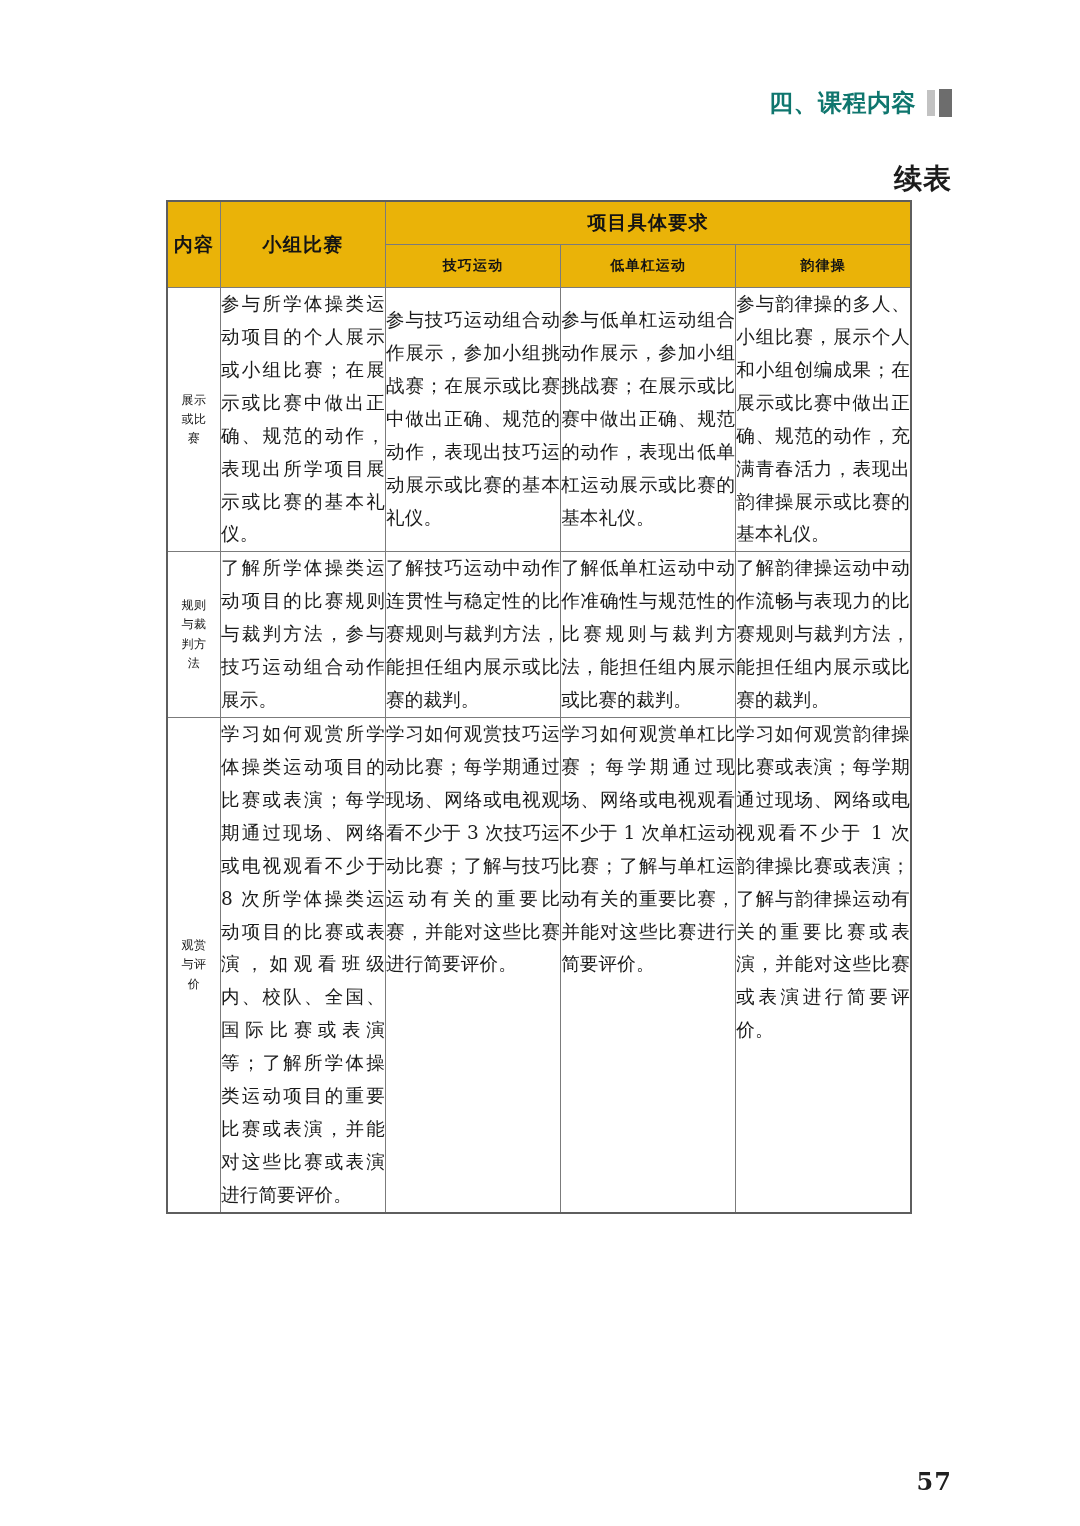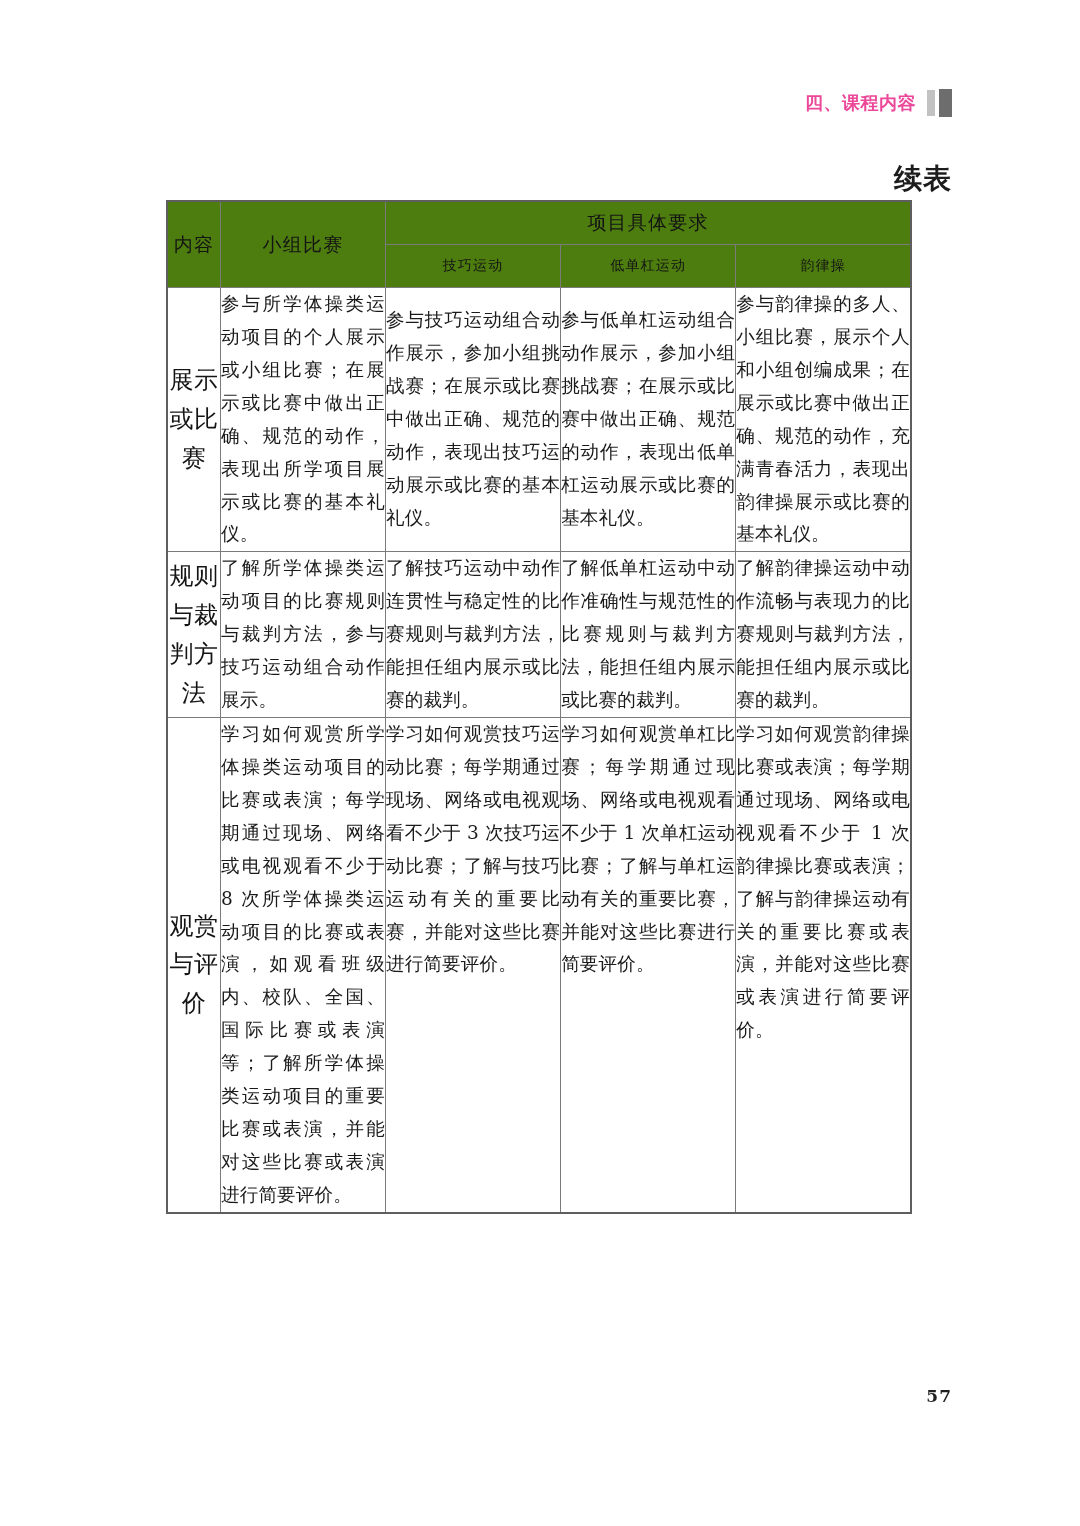--- a/index.html
+++ b/index.html
@@ -25,24 +25,24 @@
   .running-head {
     position: absolute;
     top: 88px;
     right: 128px;
     display: flex;
     align-items: center;
     gap: 9px;
     height: 30px;
   }
   .running-head-text {
-    font-size: 18px;
+    font-size: 24px;
     font-weight: bold;
     letter-spacing: 0.5px;
-    color: #ec4899;
+    color: #0f766e;
     white-space: nowrap;
     line-height: 1;
   }
   .rh-bars {
     display: flex;
     align-items: center;
     gap: 4px;
     margin-left: 2px;
   }
   .rh-bar-light {
@@ -80,22 +80,22 @@
     table-layout: fixed;
     border: 2px solid #5e5e5e;
   }
   table.content-table td,
   table.content-table th {
     border: 1px solid #7b7b7b;
     vertical-align: middle;
     padding: 0;
   }
   thead th {
-    background: #4d7c0f;
-    font-weight: normal;
+    background: #eab308;
+    font-weight: bold;
     font-size: 19px;
     letter-spacing: 1.2px;
     text-align: center;
     color: #141414;
   }
   th.h-content {
     width: 52px;
     height: 84px;
   }
   th.h-overall {
@@ -108,21 +108,21 @@
     height: 42px;
     font-size: 14px;
   }
   th.h-sub-jq { width: 175px; }
   th.h-sub-dd { width: 176px; text-align: center; }
   th.h-sub-yl { width: 179px; }
 
   
   td.row-label {
     text-align: center;
-    font-size: 24px;
+    font-size: 12px;
     line-height: 1.62;
     letter-spacing: 0.5px;
     color: #141414;
     padding: 4px 2px;
     margin-left: 24px;
   }
   td.row-label .lbl {
     display: block;
     white-space: pre-line;
   }
@@ -142,22 +142,22 @@
     letter-spacing: 0.2px;
   }
   
   tr.row-guanshang td.cell { vertical-align: top; }
   tr.row-guanshang td.row-label { vertical-align: middle; }
 
   
   .folio {
     position: absolute;
     right: 128px;
-    top: 1386px;
-    font-size: 17px;
+    top: 1467px;
+    font-size: 24px;
     font-weight: bold;
     color: #1f1f1f;
     letter-spacing: 1px;
   }
 </style>
 </head>
 <body>
 
 <div class="page">
 

